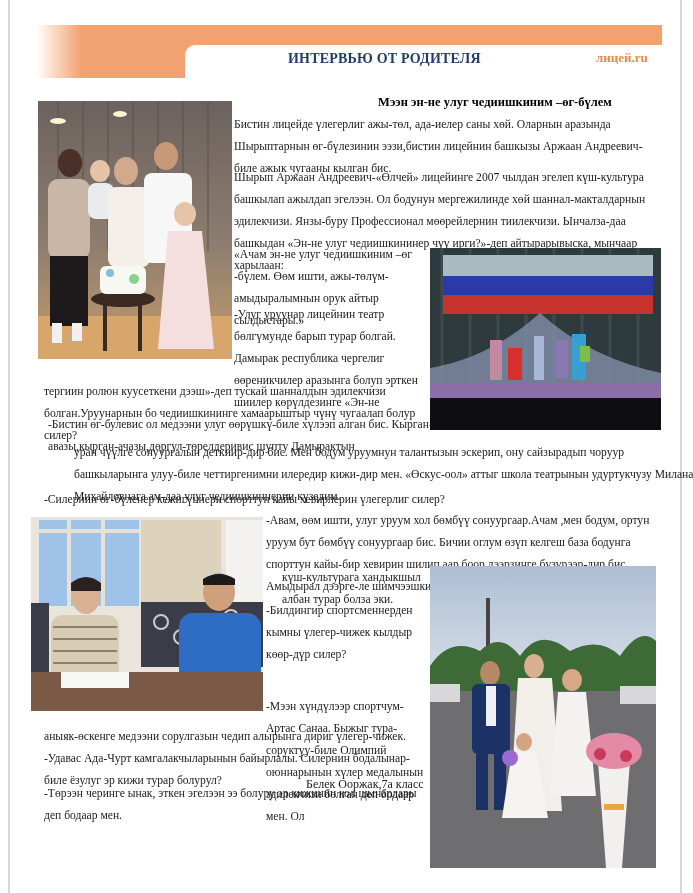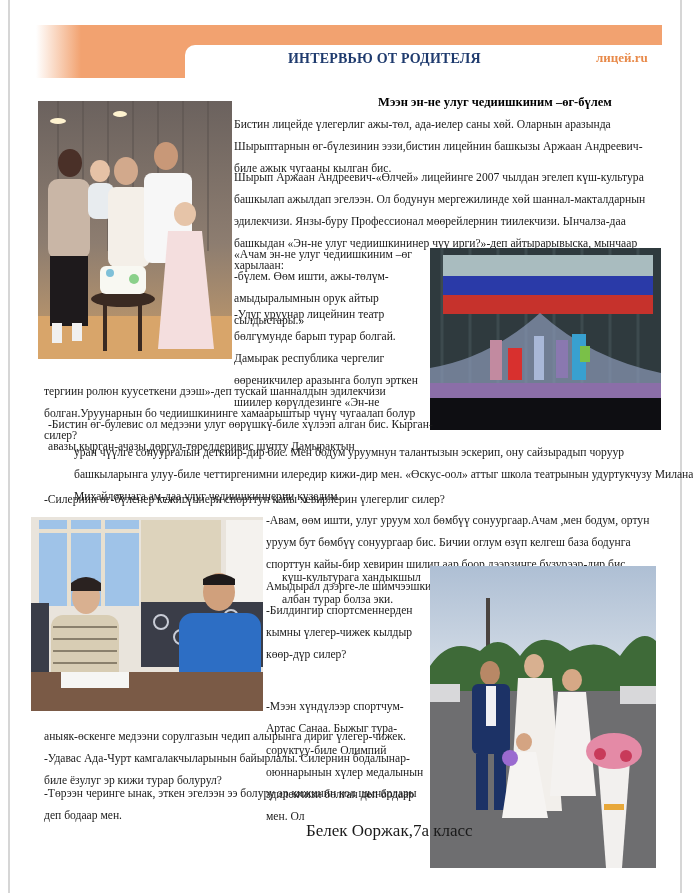--- a/index.html
+++ b/index.html
@@ -33,21 +33,21 @@
   .photo { position: absolute; overflow: hidden; }
   .txt {
     position: absolute; font-size: 11.6px; line-height: 22px;
     font-family: "Liberation Serif", serif; color: #1a1a1a;
   }
   .txt p { margin: 0; }
   .subtitle {
     position: absolute; left: 378px; top: 95px;
     font-weight: bold; font-size: 12.5px; color: #000000;
   }
-  .signature { position: absolute; left: 306px; top: 820px; font-size: 17px; }
+  .signature { position: absolute; left: 306px; top: 773px; font-size: 12px; }
 </style>
 </head>
 <body>
 
 <div class="page-border-left"></div>
 <div class="page-border-right"></div>
 
 <div class="header-band"></div>
 <div class="header-tab"></div>
 <div class="header-title">ИНТЕРВЬЮ ОТ РОДИТЕЛЯ</div>

